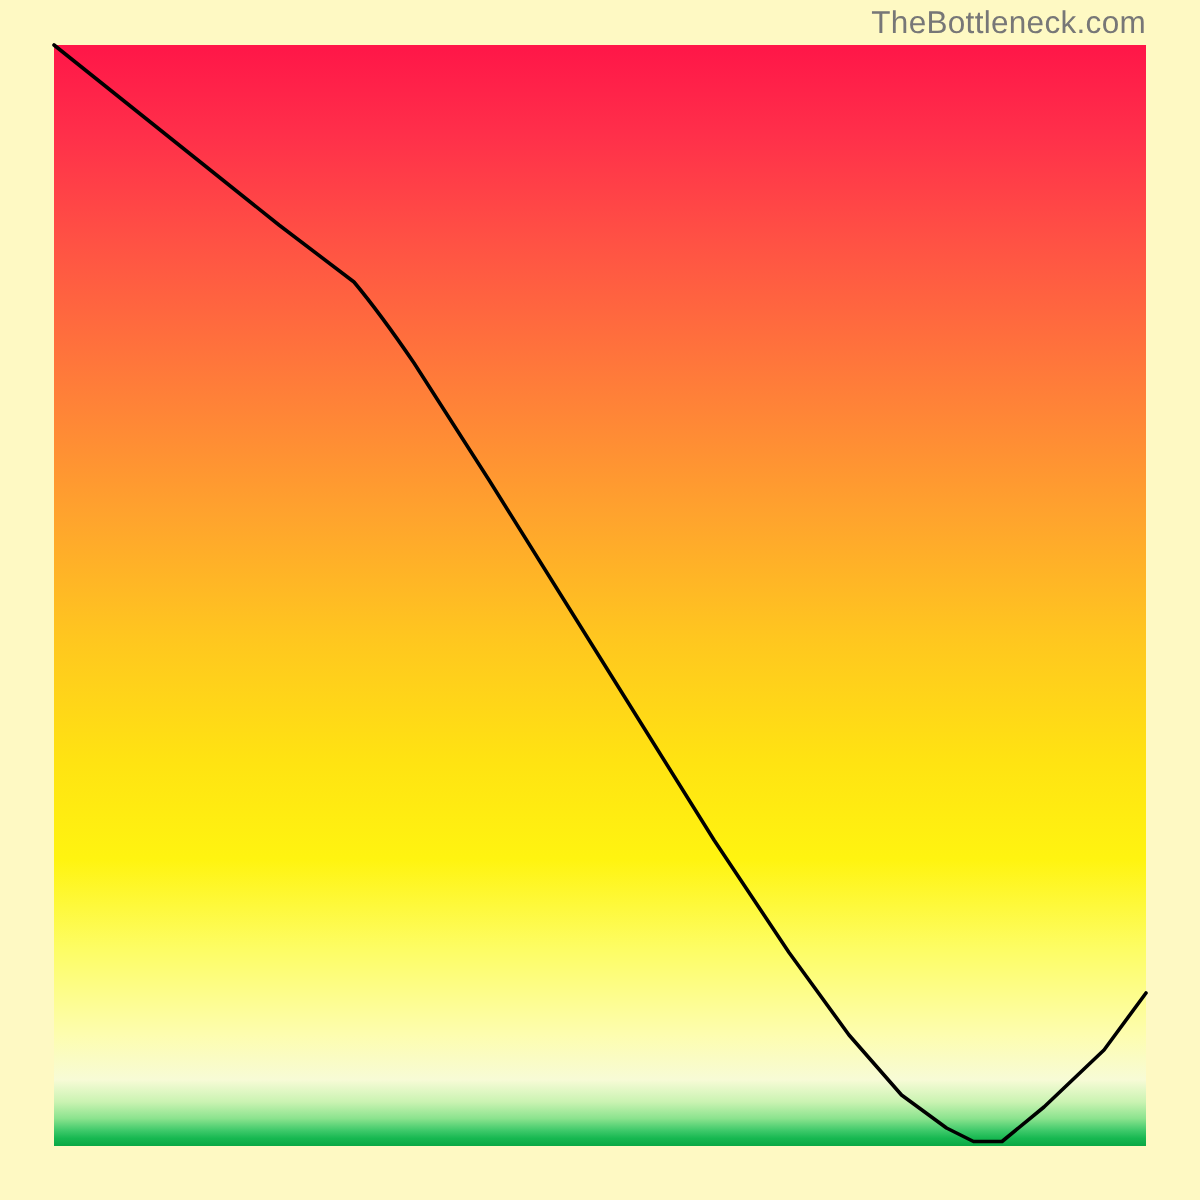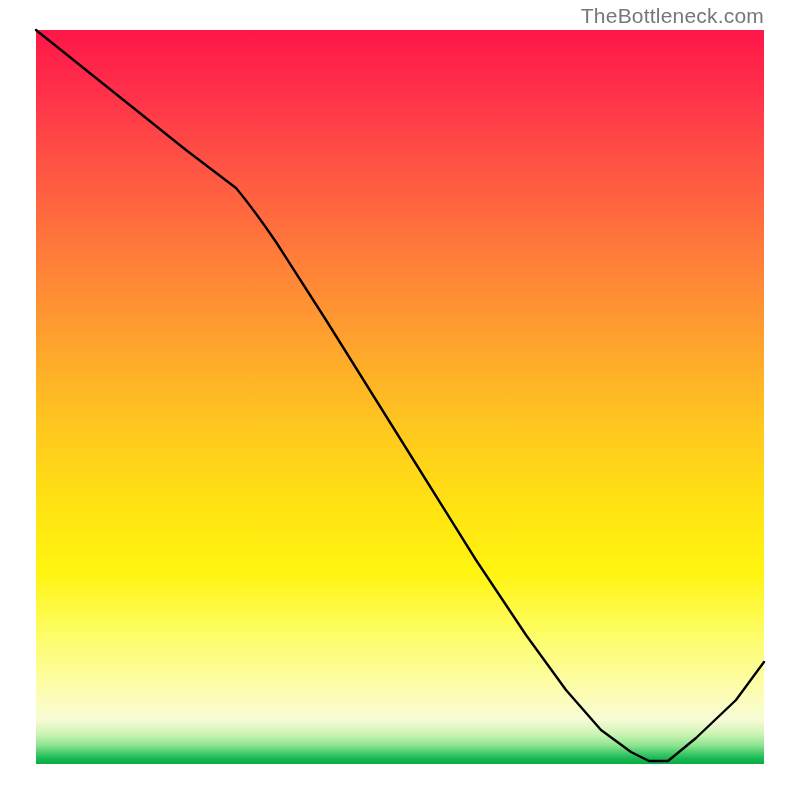--- a/index.html
+++ b/index.html
@@ -8,21 +8,21 @@
     width: 800px;
     height: 800px;
     background: #000;
     font-family: Arial, Helvetica, sans-serif;
     overflow: hidden;
   }
   .frame {
     position: relative;
     width: 800px;
     height: 800px;
-    background: #ffffff;
+    background: #fef9c3;
   }
   .watermark {
     position: absolute;
     top: 4px;
     right: 36px;
     color: #777;
     font-size: 21px;
     font-family: Arial, Helvetica, sans-serif;
     letter-spacing: 0.2px;
   }

